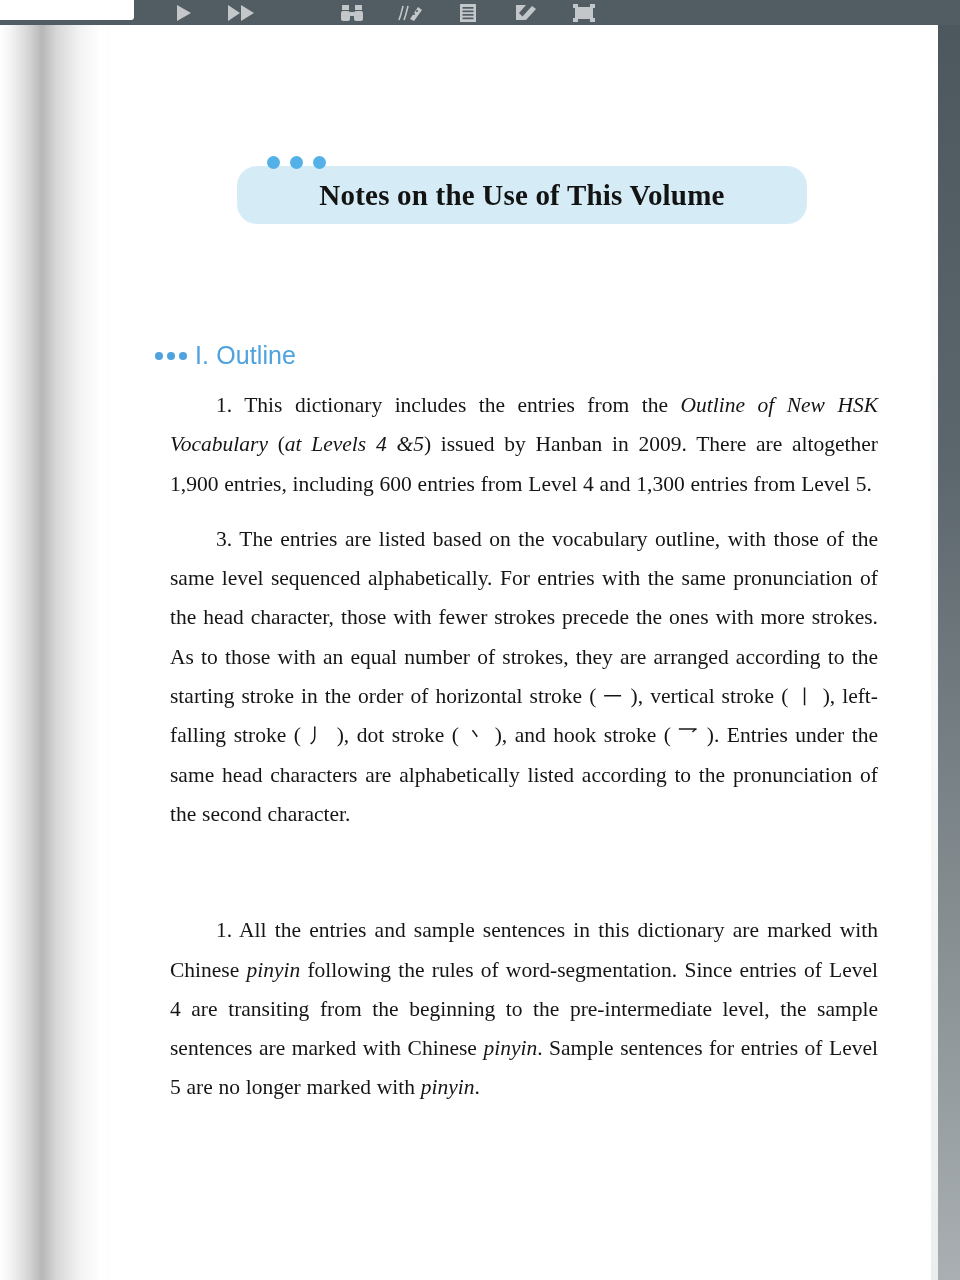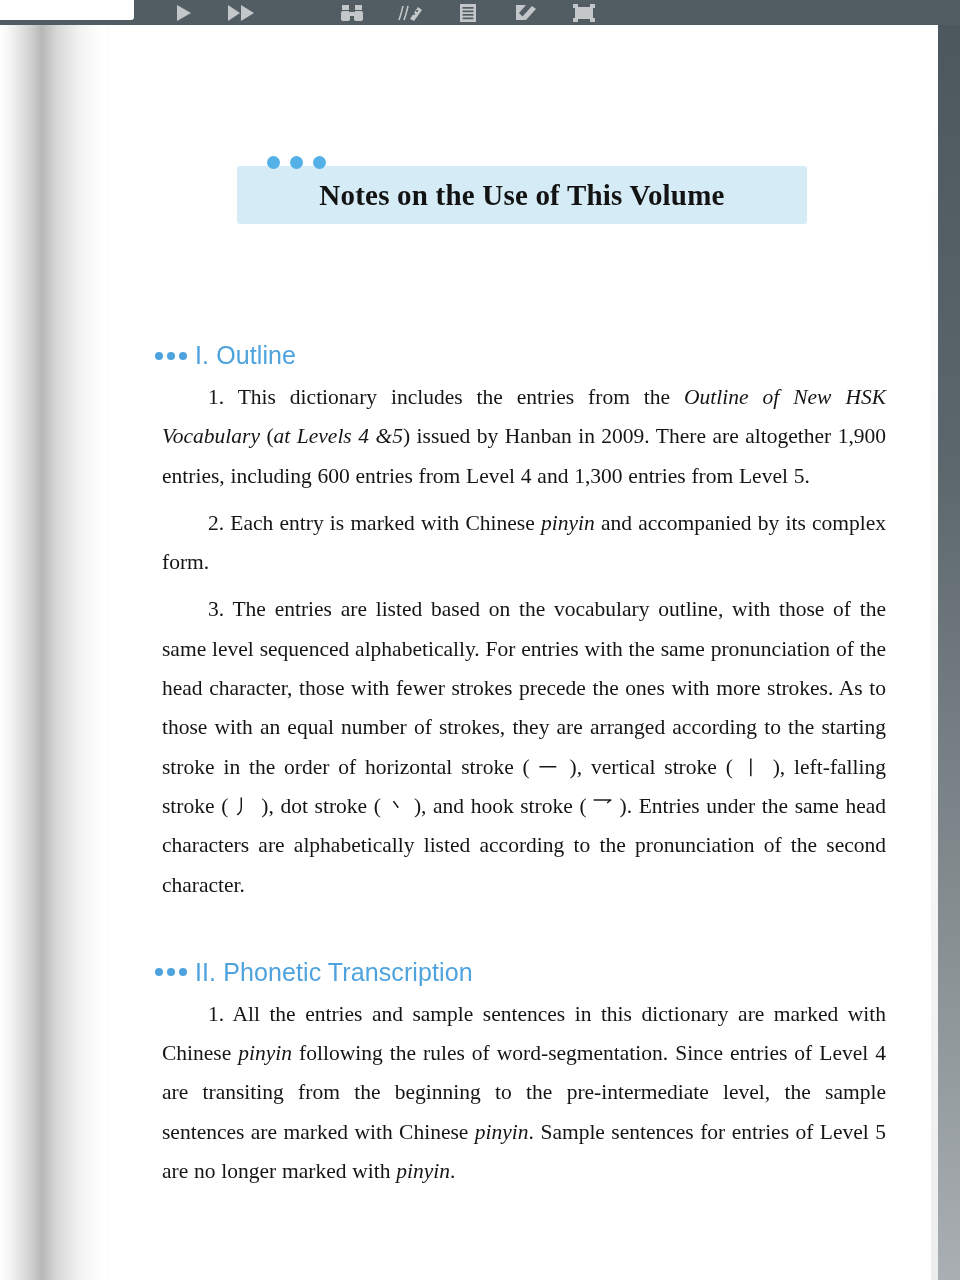--- a/index.html
+++ b/index.html
@@ -128,21 +128,21 @@
     border-radius: 50%;
     background: #54b1e8;
   }
   .title-box {
     position: absolute;
     left: 0;
     top: 22px;
     width: 570px;
     height: 58px;
     background: #d5ecf7;
-    border-radius: 3px;
+    border-radius: 20px;
     display: flex;
     align-items: center;
     justify-content: center;
   }
   .title-text {
     font-family: "Liberation Serif", serif;
     font-weight: bold;
     font-size: 29px;
     color: #131313;
     letter-spacing: 0.2px;
@@ -178,21 +178,21 @@
     border-radius: 50%;
     background: #4ea3de;
   }
   .section-title {
     font-family: "Liberation Sans", sans-serif;
     font-size: 25px;
     color: #4ea3de;
     letter-spacing: 0.1px;
   }
   p.para {
-    margin: 8px;
+    margin: 16px;
     font-family: "Liberation Serif", serif;
     font-size: 21.5px;
     line-height: 39.3px;
     color: #151515;
     text-align: justify;
     text-indent: 46px;
     text-justify: inter-word;
     word-spacing: 0.4px;
   }
   p.para i { font-style: italic; }
@@ -296,36 +296,27 @@
           <span class="head-dots">
             <span></span>
             <span></span>
             <span></span>
           </span>
           <span class="section-title">I. Outline</span>
         </div>
 
         <p class="para">1. This dictionary includes the entries from the <i>Outline of New HSK Vocabulary</i> (<i>at Levels 4 &amp;5</i>) issued by Hanban in 2009. There are altogether 1,900 entries, including 600 entries from Level 4 and 1,300 entries from Level 5.</p>
 
-        <p class="para">2. Each entry is marked with Chinese <i>pinyin</i> and accompanied by its complex form.</p>
 
         <p class="para">3. The entries are listed based on the vocabulary outline, with those of the same level sequenced alphabetically. For entries with the same pronunciation of the head character, those with fewer strokes precede the ones with more strokes. As to those with an equal number of strokes, they are arranged according to the starting stroke in the order of horizontal stroke ( <span class="stroke-g">一</span> ), vertical stroke ( <span class="stroke-g">丨</span> ), left-falling stroke ( <span class="stroke-g">丿</span> ), dot stroke ( <span class="stroke-g">丶</span> ), and hook stroke ( <span class="stroke-g">乛</span> ). Entries under the same head characters are alphabetically listed according to the pronunciation of the second character.</p>
       </div>
 
       <div class="sec2-spacer"></div>
 
       <div class="section">
-        <div class="section-head">
-          <span class="head-dots">
-            <span></span>
-            <span></span>
-            <span></span>
-          </span>
-          <span class="section-title">II. Phonetic Transcription</span>
-        </div>
 
         <p class="para">1. All the entries and sample sentences in this dictionary are marked with Chinese <i>pinyin</i> following the rules of word-segmentation. Since entries of Level 4 are transiting from the beginning to the pre-intermediate level, the sample sentences are marked with Chinese <i>pinyin</i>. Sample sentences for entries of Level 5 are no longer marked with <i>pinyin</i>.</p>
       </div>
 
     </div>
   </div>
 
   <div class="spine"></div>
   <div class="right-edge-inner"></div>
   <div class="right-edge"></div>

